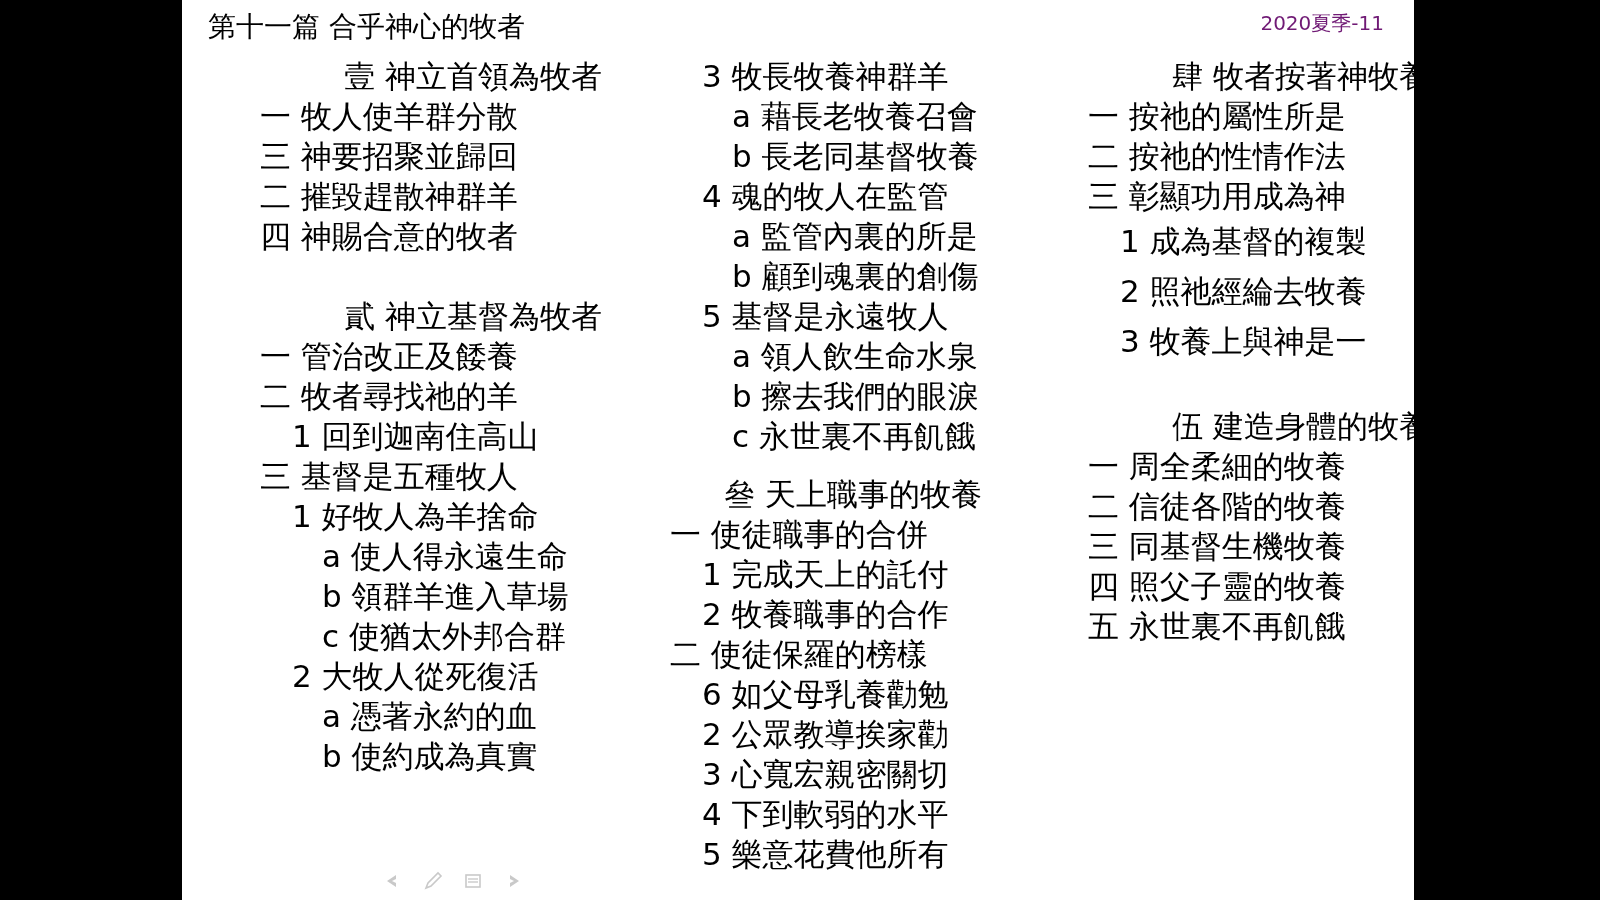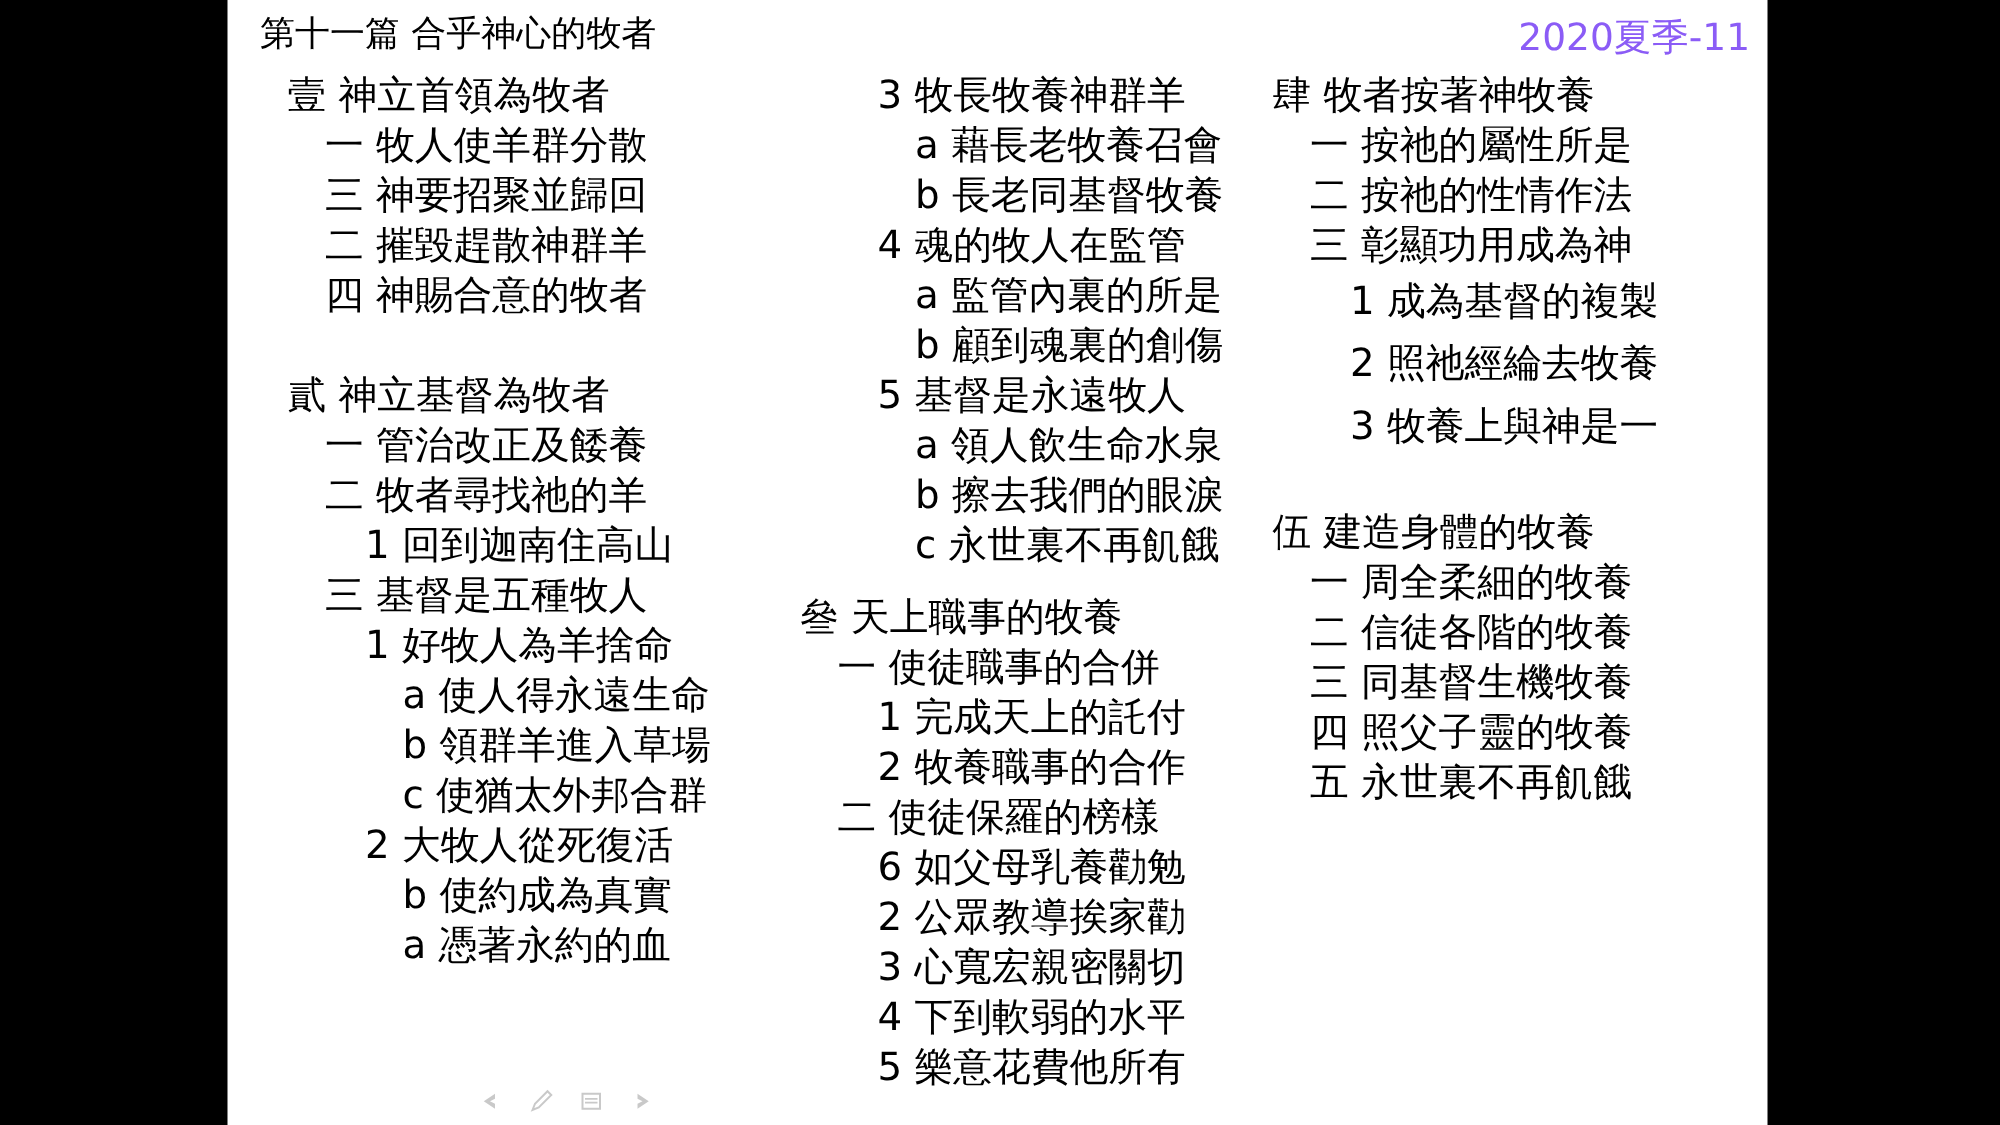--- a/index.html
+++ b/index.html
@@ -33,49 +33,49 @@
   .header-title {
     position: absolute;
     left: 26px;
     top: 2px;
     font-size: 28px;
     color: #000000;
     white-space: nowrap;
   }
   .header-ref {
     position: absolute;
-    right: 14px;
+    right: 30px;
     top: 4px;
-    font-size: 30px;
-    color: #8b5cf6;
+    font-size: 20px;
+    color: #701a75;
     white-space: nowrap;
   }
   .columns {
     position: absolute;
     left: 0;
     top: 56px;
     width: 100%;
     height: 790px;
   }
   .col {
     position: absolute;
     top: 0;
     height: 100%;
   }
   .col-1 { left: 20px;  width: 400px; }
   .col-2 { left: 430px; width: 370px; }
-  .col-3 { left: 808px; width: 400px; }
+  .col-3 { left: 848px; width: 400px; }
 
   .line {
     font-size: 31px;
     line-height: 40px;
     color: #000000;
     white-space: nowrap;
   }
-  .lvl-0 { padding-left: 28px; }    
+  .lvl-0 { padding-left: 28px; text-align: right; }    
   .lvl-1 { padding-left: 58px; }    
   .lvl-2 { padding-left: 90px; }    
   .lvl-3 { padding-left: 120px; }   
   .gap { height: 40px; }
   .gap-s { height: 18px; }
   .lvl-2-sp { padding-left: 90px; line-height: 50px; }
 
   .toolbar {
     position: absolute;
     left: 200px;
@@ -115,22 +115,22 @@
           <div class="line lvl-0">貳 神立基督為牧者</div>
           <div class="line lvl-1">一 管治改正及餧養</div>
           <div class="line lvl-1">二 牧者尋找祂的羊</div>
           <div class="line lvl-2">1 回到迦南住高山</div>
           <div class="line lvl-1">三 基督是五種牧人</div>
           <div class="line lvl-2">1 好牧人為羊捨命</div>
           <div class="line lvl-3">a 使人得永遠生命</div>
           <div class="line lvl-3">b 領群羊進入草場</div>
           <div class="line lvl-3">c 使猶太外邦合群</div>
           <div class="line lvl-2">2 大牧人從死復活</div>
+          <div class="line lvl-3">a 憑著永約的血</div>
           <div class="line lvl-3">b 使約成為真實</div>
-          <div class="line lvl-3">a 憑著永約的血</div>
         </div>
       <div class="col col-2">
           <div class="line lvl-2">3 牧長牧養神群羊</div>
           <div class="line lvl-3">a 藉長老牧養召會</div>
           <div class="line lvl-3">b 長老同基督牧養</div>
           <div class="line lvl-2">4 魂的牧人在監管</div>
           <div class="line lvl-3">a 監管內裏的所是</div>
           <div class="line lvl-3">b 顧到魂裏的創傷</div>
           <div class="line lvl-2">5 基督是永遠牧人</div>
           <div class="line lvl-3">a 領人飲生命水泉</div>

